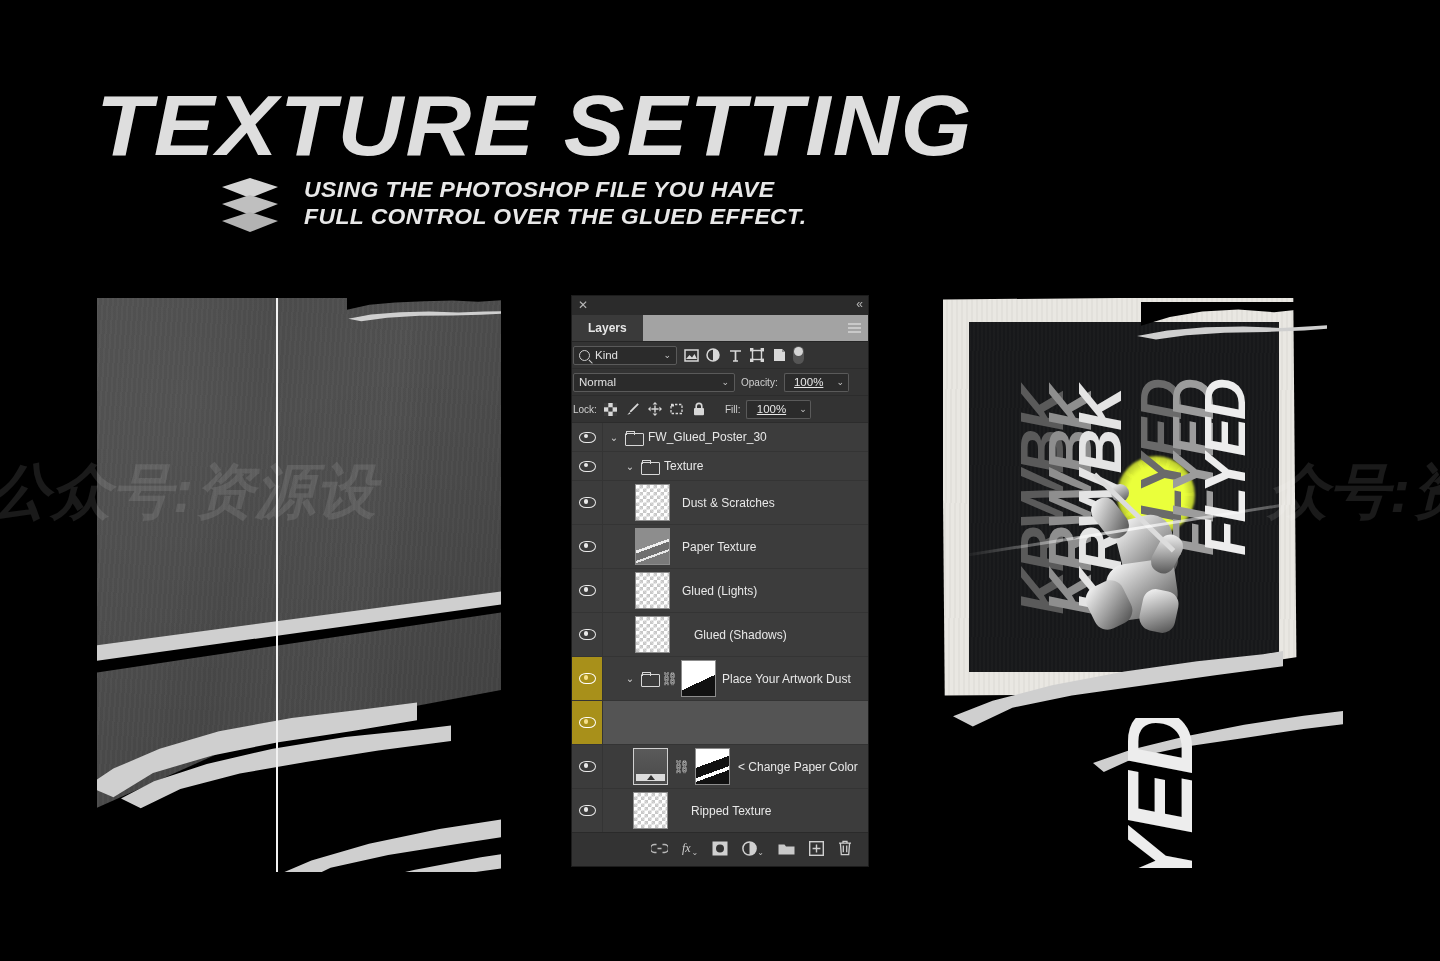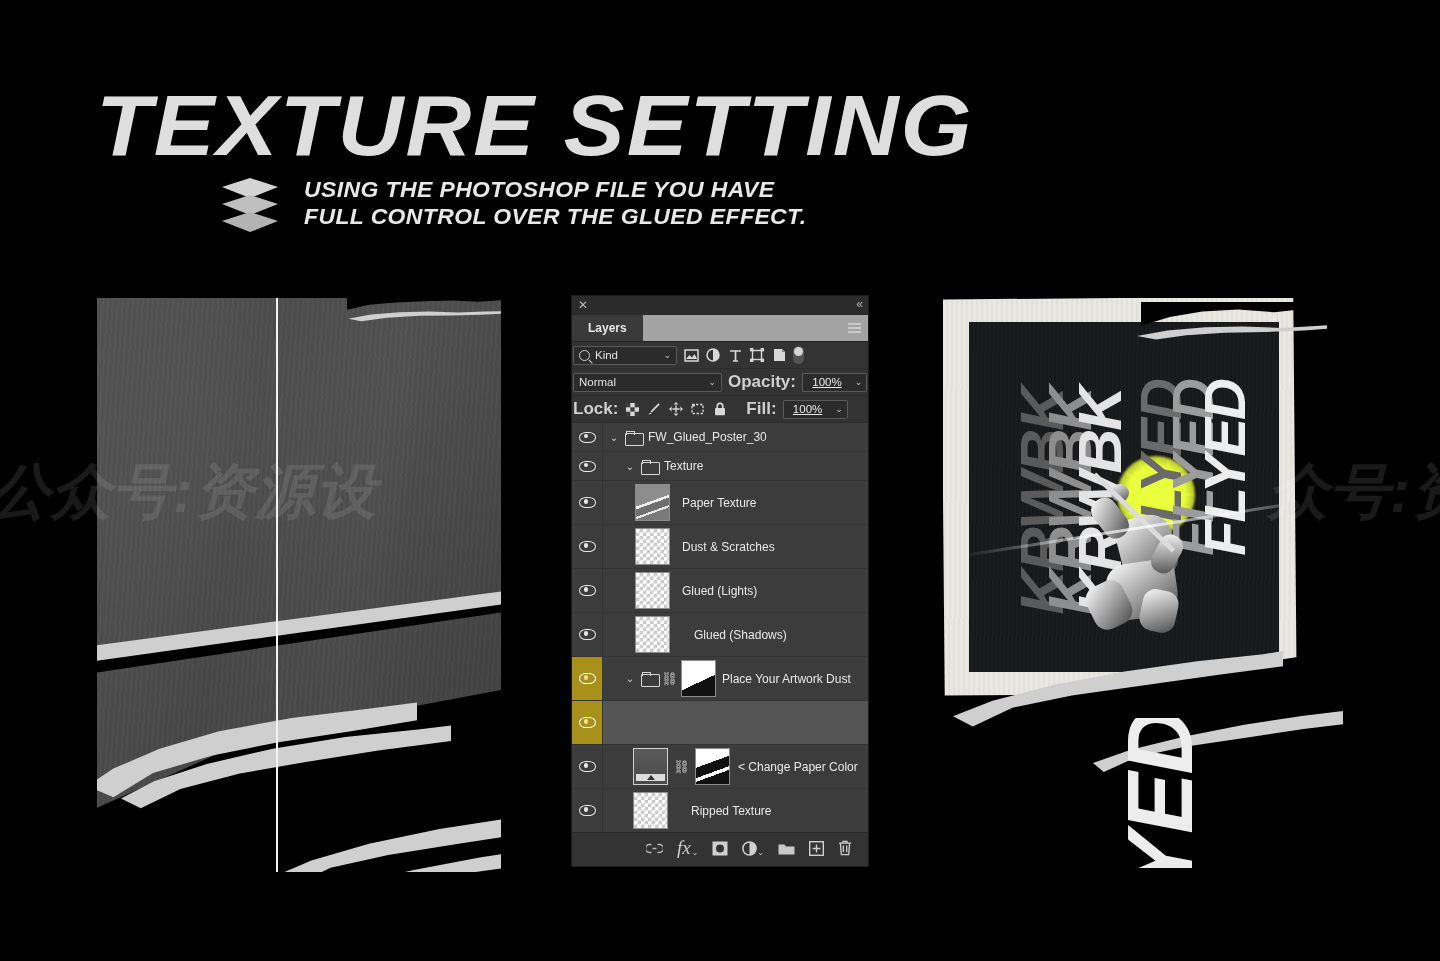--- a/index.html
+++ b/index.html
@@ -78,21 +78,21 @@
   }
   .kindsel{width:92px;justify-content:flex-start;}
   .caret{margin-left:auto;font-size:9px;color:#c9c9c9;}
   .mag{width:9px;height:9px;border:1.4px solid #cfcfcf;border-radius:50%;position:relative;}
   .mag:after{content:"";position:absolute;right:-4px;bottom:-3px;width:5px;height:1.4px;background:#cfcfcf;transform:rotate(45deg);}
   .fico{width:16px;height:16px;display:flex;align-items:center;justify-content:center;color:#d8d8d8;}
   .pill{width:11px;height:18px;border-radius:6px;background:#555;position:relative;}
   .pill:before{content:"";position:absolute;left:1px;top:1px;width:9px;height:9px;border-radius:50%;background:#d4d4d4;}
 
   .blendsel{width:150px;}
-  .lbl{color:#d0d0d0;font-size:17px;font-weight:bold;}
+  .lbl{color:#d0d0d0;font-size:10px;}
   .numbox{
     background:#2b2b2b;border:1px solid #5a5a5a;border-radius:2px;height:17px;min-width:40px;
     display:flex;align-items:center;justify-content:center;color:#e8e8e8;font-size:11.5px;padding:0 4px;
   }
   .numcaret{border:1px solid #5a5a5a;border-left:none;background:#2b2b2b;height:17px;width:15px;
     display:flex;align-items:center;justify-content:center;font-size:9px;color:#c9c9c9;border-radius:0 2px 2px 0;}
   .numwrap{display:flex;}
   .numwrap .numbox{border-radius:2px 0 0 2px;border-right:none;text-decoration:underline;}
 
   
@@ -346,32 +346,32 @@
           <span class="folder"></span>
           <span class="lname">Texture</span>
         </span>
       </div>
 
       <div class="lrow">
         <span class="eyecell">
             <span class="eye"></span>
           </span>
         <span class="lbody" style="padding-left:32px;gap:12px">
+          <span class="thumb checker"></span>
+          <span class="lname">Dust &amp; Scratches</span>
+        </span>
+      </div>
+
+      <div class="lrow">
+        <span class="eyecell">
+            <span class="eye"></span>
+          </span>
+        <span class="lbody" style="padding-left:32px;gap:12px">
           <span class="thumb paper"></span>
           <span class="lname">Paper Texture</span>
-        </span>
-      </div>
-
-      <div class="lrow">
-        <span class="eyecell">
-            <span class="eye"></span>
-          </span>
-        <span class="lbody" style="padding-left:32px;gap:12px">
-          <span class="thumb checker"></span>
-          <span class="lname">Dust &amp; Scratches</span>
         </span>
       </div>
 
       <div class="lrow">
         <span class="eyecell">
             <span class="eye"></span>
           </span>
         <span class="lbody" style="padding-left:32px;gap:12px">
           <span class="thumb checker"></span>
           <span class="lname">Glued (Lights)</span>
@@ -430,21 +430,21 @@
       </div>
     </div>
 
     <div class="ps-bottom">
       <span class="bico">
         <svg width="17" height="11" viewBox="0 0 17 11">
             <path d="M6.5 5.5H10.5M5.5 1.5H3.5a4 4 0 0 0 0 8h2M11.5 1.5h2a4 4 0 0 1 0 8h-2" fill="none" stroke="#b9b9b9" stroke-width="1.5"></path>
           </svg>
       </span>
       <span class="bico">
-        <span style="font-style:italic;font-family:'Liberation Serif',serif;font-size:19px;color:#d0d0d0;line-height:16px;">fx</span>
+        <span style="font-style:italic;font-family:'Liberation Serif',serif;font-size:12px;color:#d0d0d0;line-height:16px;">fx</span>
         <span style="font-size:8px;color:#c0c0c0;align-self:flex-end;margin-left:1px;">⌄</span>
       </span>
       <span class="bico">
         <svg width="16" height="15" viewBox="0 0 16 15">
             <rect x="0.5" y="0.5" width="15" height="14" fill="#d0d0d0"></rect>
             <circle cx="8" cy="7.5" r="4" fill="#333"></circle>
           </svg>
       </span>
       <span class="bico">
         <svg width="15" height="15" viewBox="0 0 15 15">

